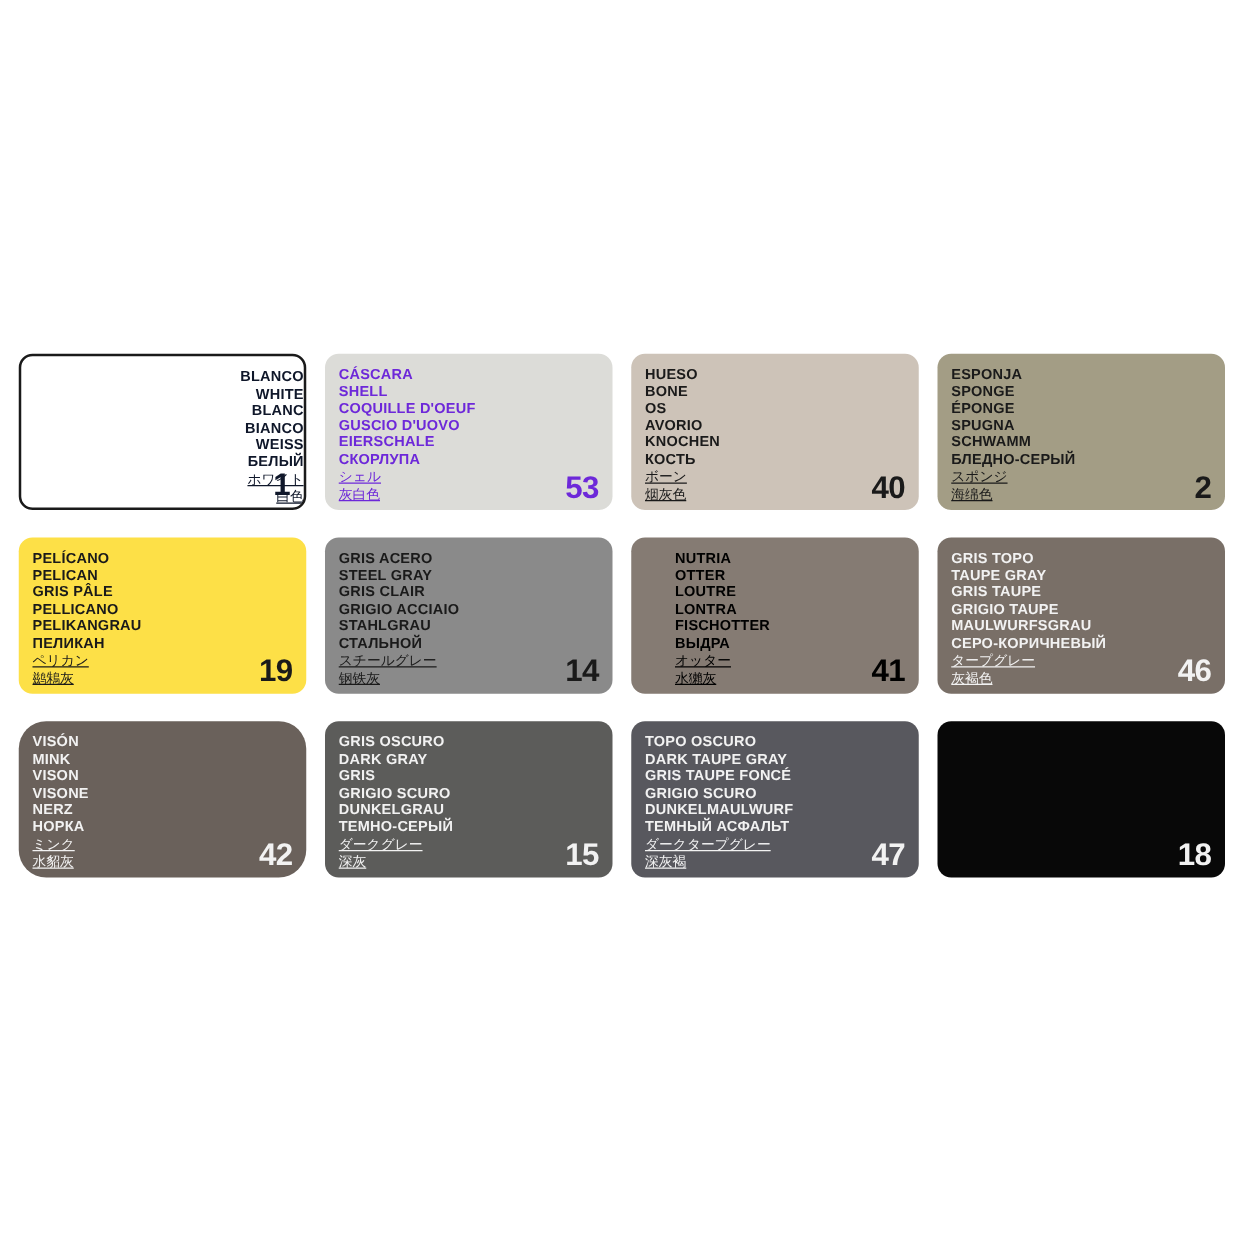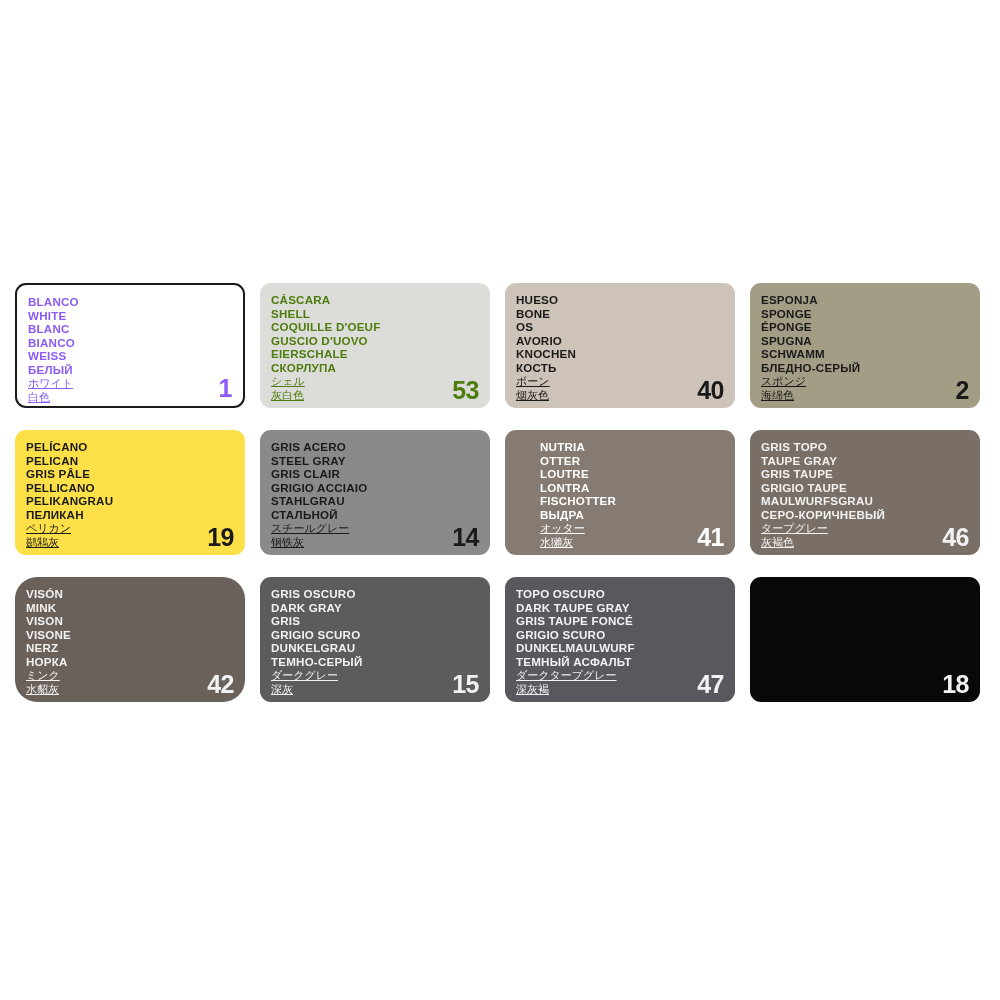--- a/index.html
+++ b/index.html
@@ -70,34 +70,34 @@
     font-weight: bold;
     letter-spacing: -0.5px;
     line-height: 1;
   }
 </style>
 </head>
 <body>
 
 <div id="chart-root">
   <div class="swatch-grid">
-      <div class="swatch outlined" style="background: rgb(255, 255, 255); color: #8b5cf6;">
+      <div class="swatch outlined" style="background: rgb(255, 255, 255); color: #0f172a; text-align: right;">
         <div class="names">
           <span class="name-line">BLANCO</span>
           <span class="name-line">WHITE</span>
           <span class="name-line">BLANC</span>
           <span class="name-line">BIANCO</span>
           <span class="name-line">WEISS</span>
           <span class="name-line">БЕЛЫЙ</span>
           <span class="name-line cjk">ホワイト</span>
           <span class="name-line cjk">白色</span>
         </div>
         <div class="swatch-number">1</div>
       </div>
-      <div class="swatch" style="background: rgb(220, 220, 216); color: #4d7c0f;">
+      <div class="swatch" style="background: rgb(220, 220, 216); color: #6d28d9;">
         <div class="names">
           <span class="name-line">CÁSCARA</span>
           <span class="name-line">SHELL</span>
           <span class="name-line">COQUILLE D'OEUF</span>
           <span class="name-line">GUSCIO D'UOVO</span>
           <span class="name-line">EIERSCHALE</span>
           <span class="name-line">СКОРЛУПА</span>
           <span class="name-line cjk">シェル</span>
           <span class="name-line cjk">灰白色</span>
         </div>
@@ -148,21 +148,21 @@
           <span class="name-line">STEEL GRAY</span>
           <span class="name-line">GRIS CLAIR</span>
           <span class="name-line">GRIGIO ACCIAIO</span>
           <span class="name-line">STAHLGRAU</span>
           <span class="name-line">СТАЛЬНОЙ</span>
           <span class="name-line cjk">スチールグレー</span>
           <span class="name-line cjk">钢铁灰</span>
         </div>
         <div class="swatch-number">14</div>
       </div>
-      <div class="swatch" style="background: rgb(133, 123, 115); color: #ffffff; padding-left: 35px;">
+      <div class="swatch" style="background: rgb(133, 123, 115); color: #000000; padding-left: 35px;">
         <div class="names">
           <span class="name-line">NUTRIA</span>
           <span class="name-line">OTTER</span>
           <span class="name-line">LOUTRE</span>
           <span class="name-line">LONTRA</span>
           <span class="name-line">FISCHOTTER</span>
           <span class="name-line">ВЫДРА</span>
           <span class="name-line cjk">オッター</span>
           <span class="name-line cjk">水獺灰</span>
         </div>

